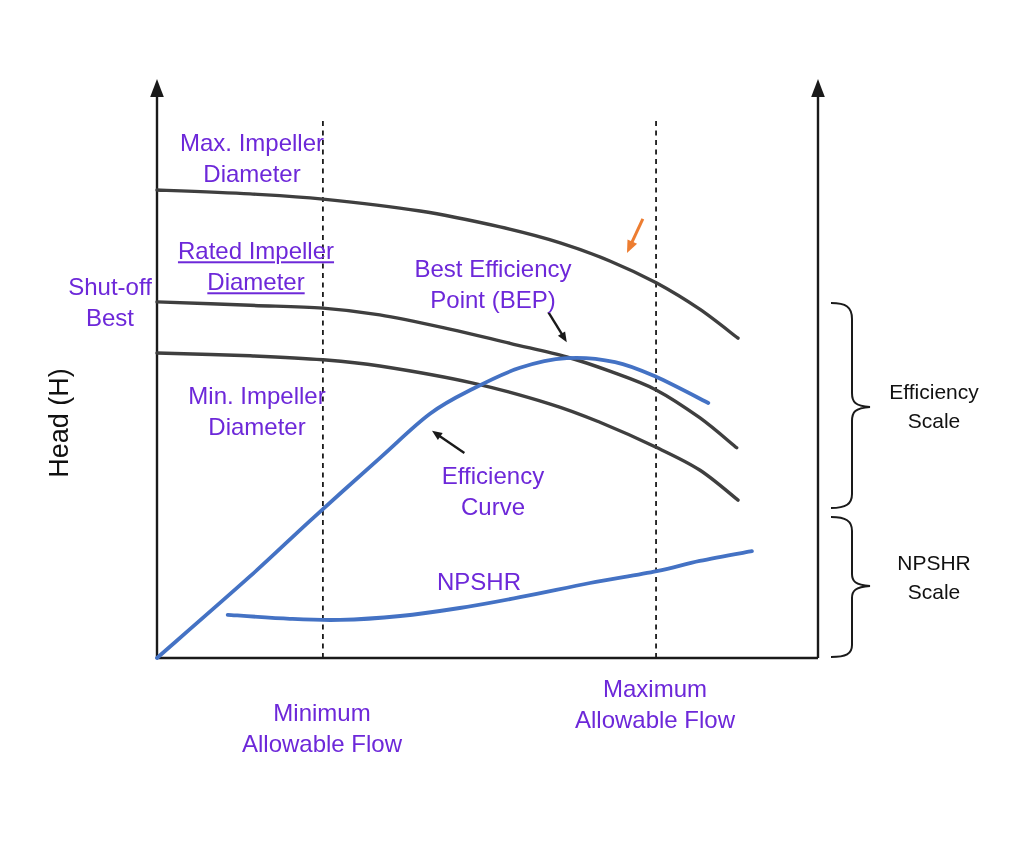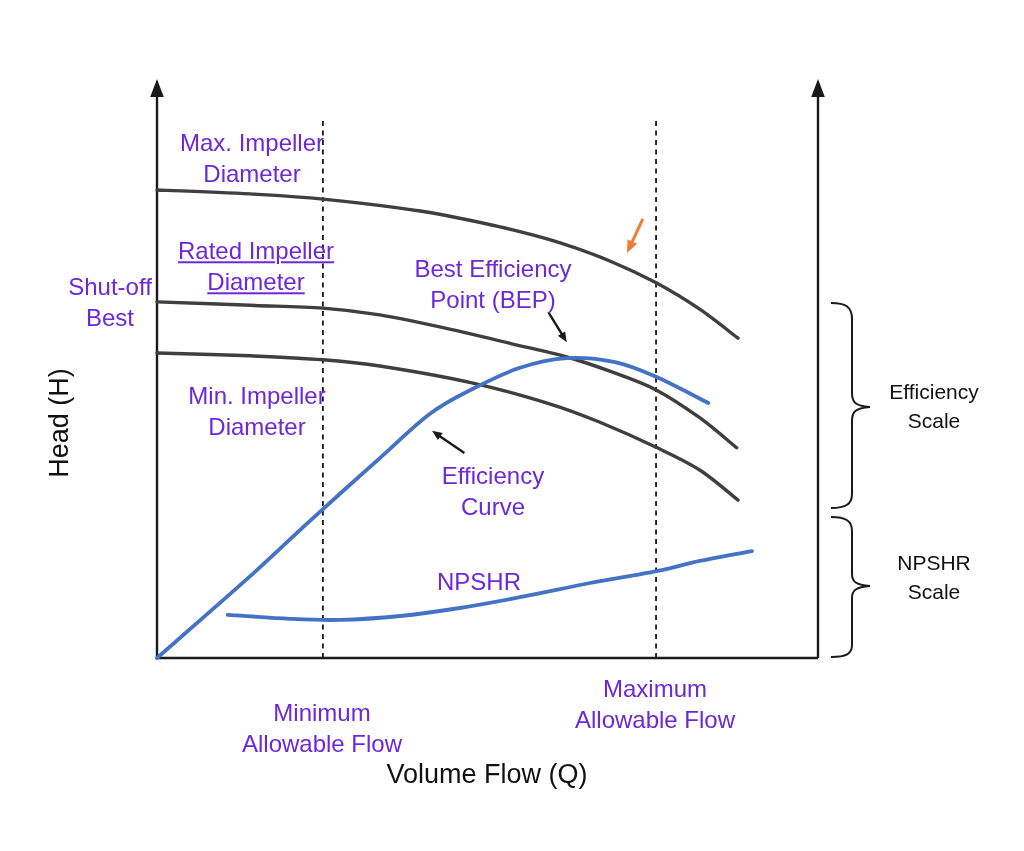--- a/index.html
+++ b/index.html
@@ -52,21 +52,20 @@
         <line x1="642.835" y1="218.93599999999998" x2="629.8955395972007" y2="246.73332794549924" stroke="#ed7d31" stroke-width="3"></line>
         <polygon points="627.0,253.0,627.5,239.4,637.1,243.8" fill="#ed7d31"></polygon>
         <line x1="548.3119999999999" y1="312.088" x2="563.9163998516144" y2="337.4691785786147" stroke="#1a1a1a" stroke-width="2.4"></line>
         <polygon points="566.8,342.2,557.9,335.8,565.1,331.4" fill="#1a1a1a"></polygon>
         <line x1="464.365" y1="452.952" x2="436.5520890437881" y2="433.9297515977027" stroke="#1a1a1a" stroke-width="2.4"></line>
         <polygon points="432.0,430.8,442.7,433.0,437.9,440.0" fill="#1a1a1a"></polygon>
       </g>
   </svg>
 
   <div class="lbl axis-label y-axis-label" style="left:59px; top:423px;">Head (H)</div>
-  <div class="lbl axis-label" style="left:487px; top:774px;">Volume Flow (Q)</div>
 
   <div class="lbl" style="left:110px; top:303px;">Shut-off
 Best</div>
   <div class="lbl" style="left:252px; top:159px;">Max. Impeller
 Diameter</div>
   <div class="lbl" style="left:256px; top:267px;text-decoration:underline;">Rated Impeller
 Diameter</div>
   <div class="lbl" style="left:257px; top:389px;margin-top:23px;">Min. Impeller
 Diameter</div>
   <div class="lbl" style="left:493px; top:285px;">Best Efficiency

